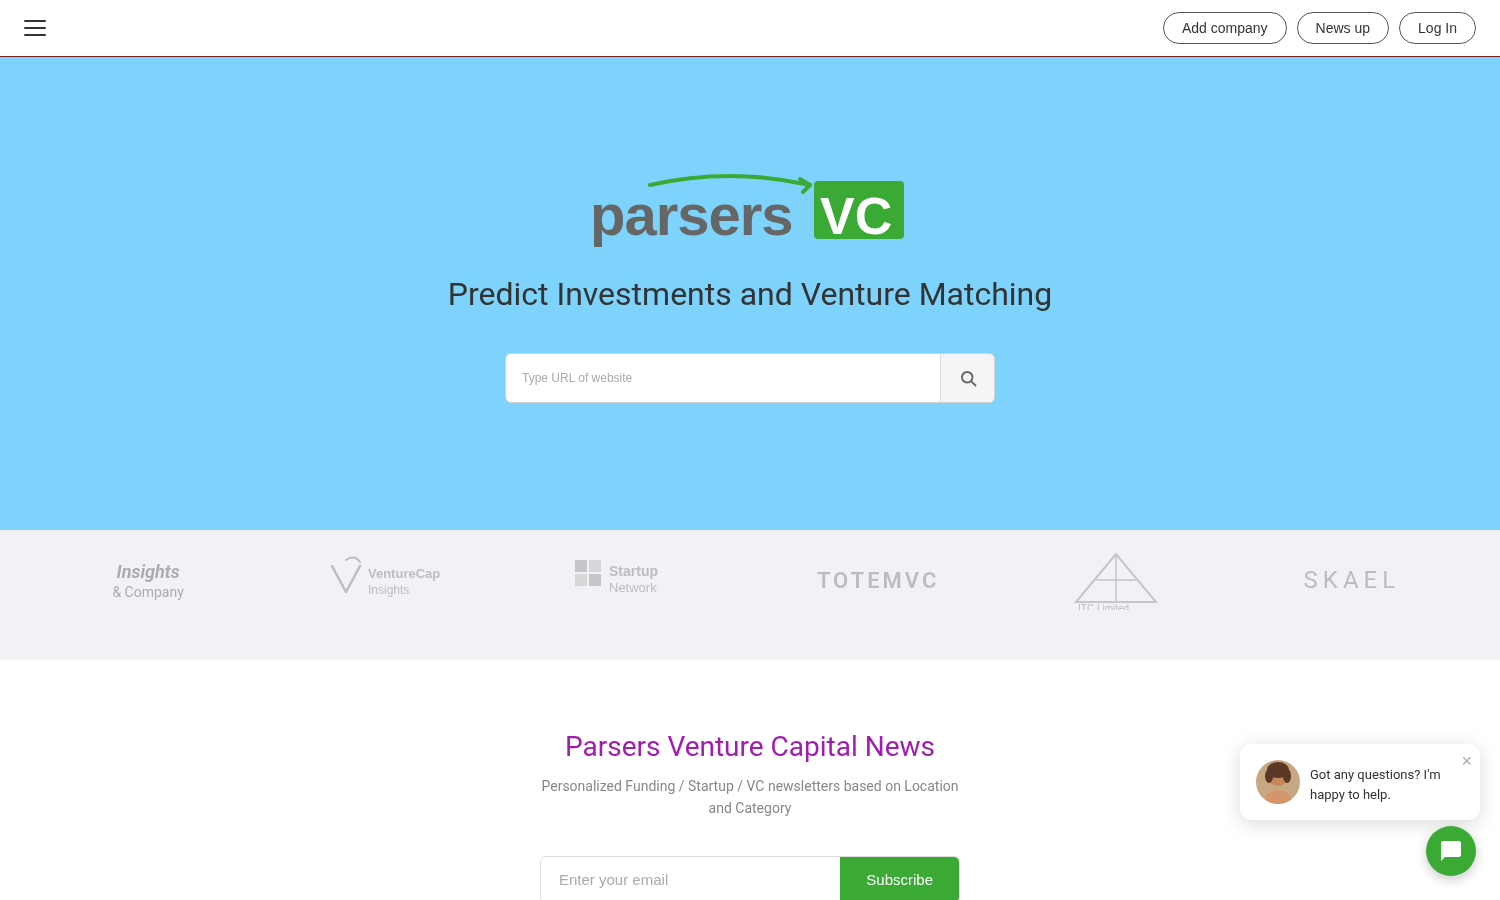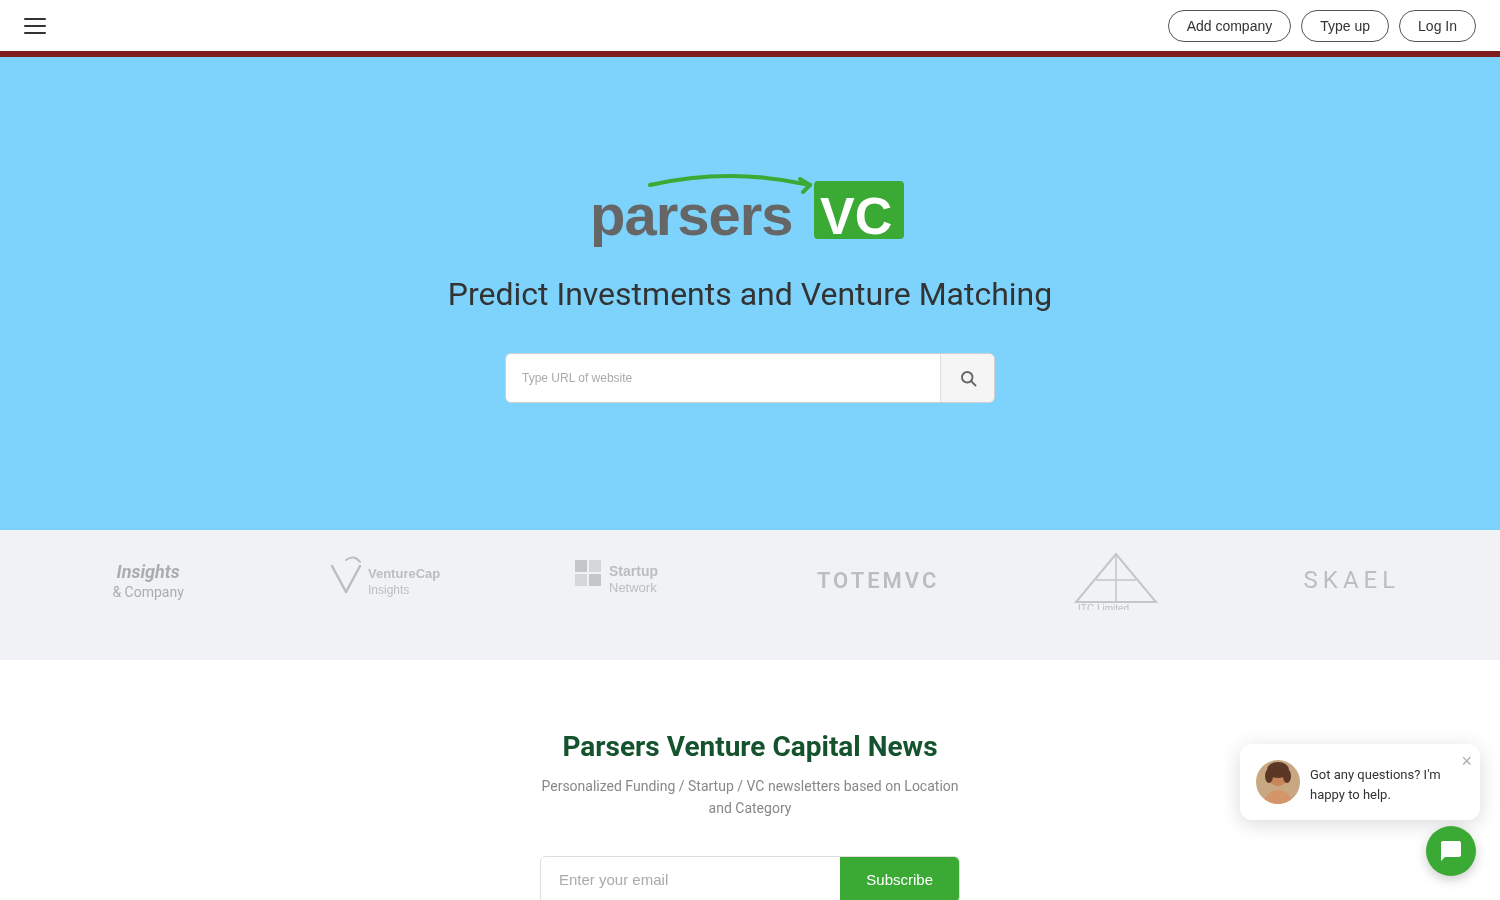--- a/index.html
+++ b/index.html
@@ -3,21 +3,21 @@
   <meta charset="utf-8">
   <style>
     * { box-sizing: border-box; margin: 0; padding: 0; }
     body { font-family: -apple-system, BlinkMacSystemFont, 'Segoe UI', Roboto, sans-serif; background: #f5f6f8; min-height: 900px; }
 
     
     .navbar {
       position: fixed; top: 0; left: 0; right: 0; height: 57px;
       background: #fff; display: flex; align-items: center;
       justify-content: space-between; padding: 0 24px;
-      border-bottom: 6px solid #7f1d1d; z-index: 100;
+      border-bottom: 1px solid #7f1d1d; z-index: 100;
     }
     .nav-left { display: flex; align-items: center; gap: 12px; }
     .hamburger-icon { display: flex; flex-direction: column; gap: 5px; cursor: pointer; }
     .hamburger-icon span { display: block; width: 22px; height: 2px; background: #333; border-radius: 2px; }
     .nav-right { display: flex; align-items: center; gap: 10px; }
     .btn-outline {
       padding: 7px 18px; border-radius: 20px; font-size: 14px; cursor: pointer;
       border: 1.5px solid #555; background: transparent; color: #333;
     }
     .btn-filled {
@@ -69,21 +69,21 @@
     .partner-logo .logo-sub { font-size: 12px; }
 
     
     .mckinsey .logo-name { font-style: italic; font-size: 17px; }
 
     
     .section2 {
       background: #fff; padding: 70px 20px 60px;
       display: flex; flex-direction: column; align-items: center;
     }
-    .section2-title { font-size: 28px; font-weight: 700; color: #14532d; margin-bottom: 12px; text-align: center; }
+    .section2-title { font-size: 28px; font-weight: 400; color: #a21caf; margin-bottom: 12px; text-align: center; }
     .section2-sub { font-size: 14px; color: #888; text-align: center; max-width: 420px; margin-bottom: 36px; line-height: 1.6; }
     .subscribe-row { display: flex; gap: 0; border: 1.5px solid #ddd; border-radius: 6px; overflow: hidden; width: 420px; max-width: 90vw; }
     .subscribe-row input {
       flex: 1; border: none; outline: none; padding: 14px 18px;
       font-size: 15px; background: #fff; color: #333;
     }
     .subscribe-row input::placeholder { color: #aaa; }
     .subscribe-btn {
       background: #3aaa35; color: #fff; border: none; padding: 14px 26px;
       font-size: 15px; cursor: pointer; font-weight: 500;
@@ -125,21 +125,21 @@
 <nav class="navbar">
   <div class="nav-left">
     <div class="hamburger-icon">
       <span></span>
         <span></span>
         <span></span>
     </div>
   </div>
   <div class="nav-right">
     <button class="btn-outline">Add company</button>
-    <button class="btn-outline">Type up</button>
+    <button class="btn-outline">News up</button>
     <button class="btn-filled">Log In</button>
   </div>
 </nav>
 
 <section class="hero">
   <div class="logo-container">
     <div class="parsers-logo-wrap">
 
       <svg width="320" height="80" viewBox="0 0 320 80">
 

